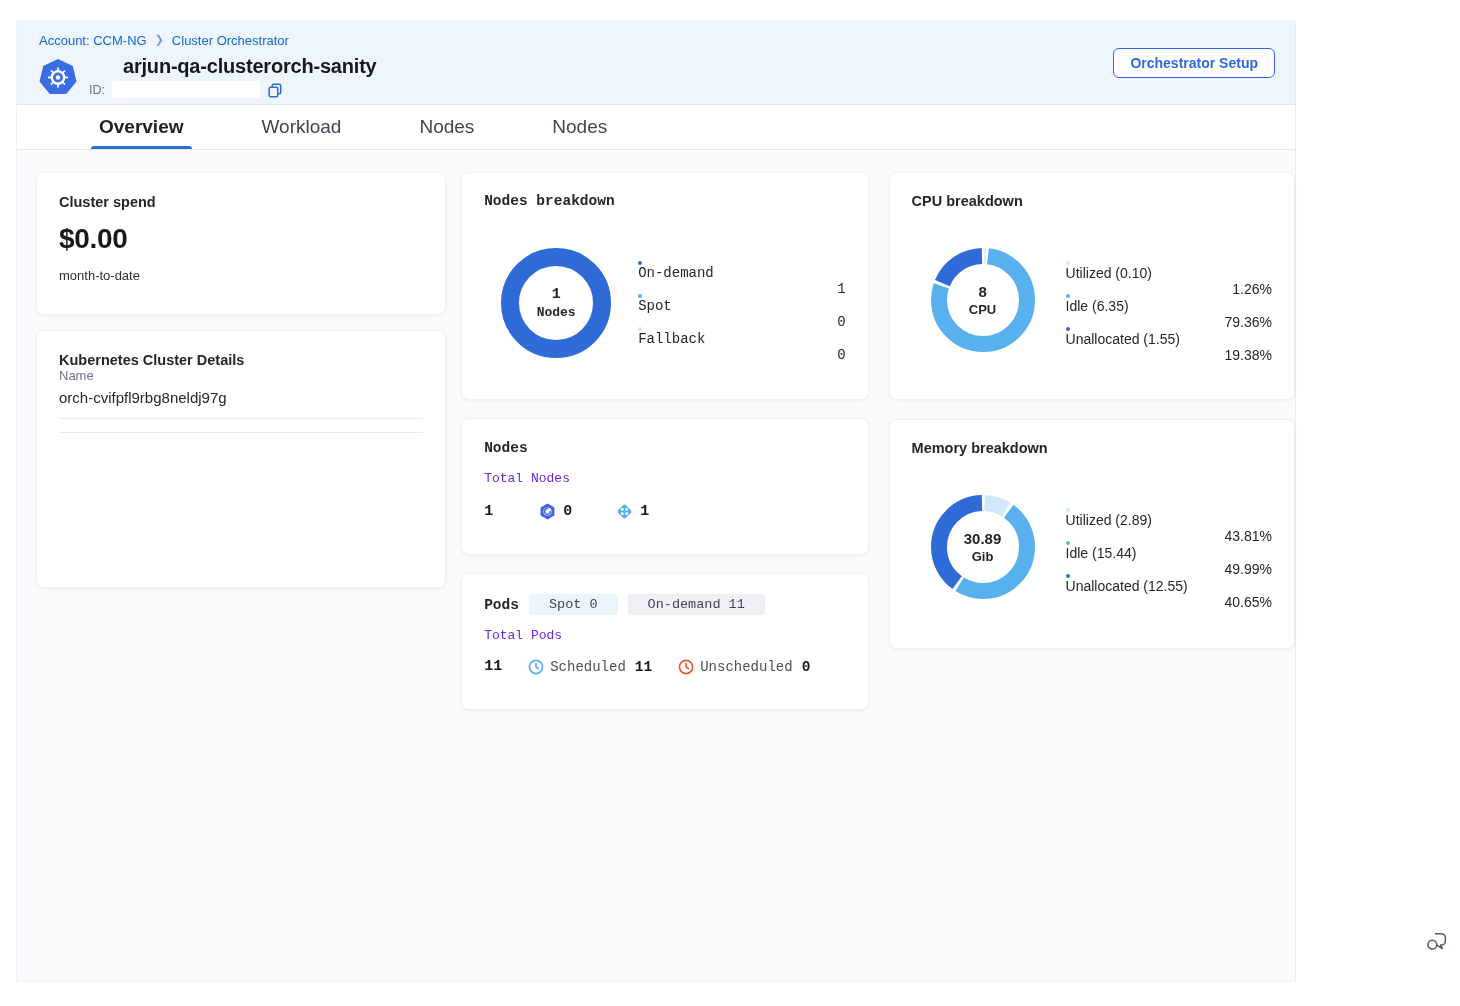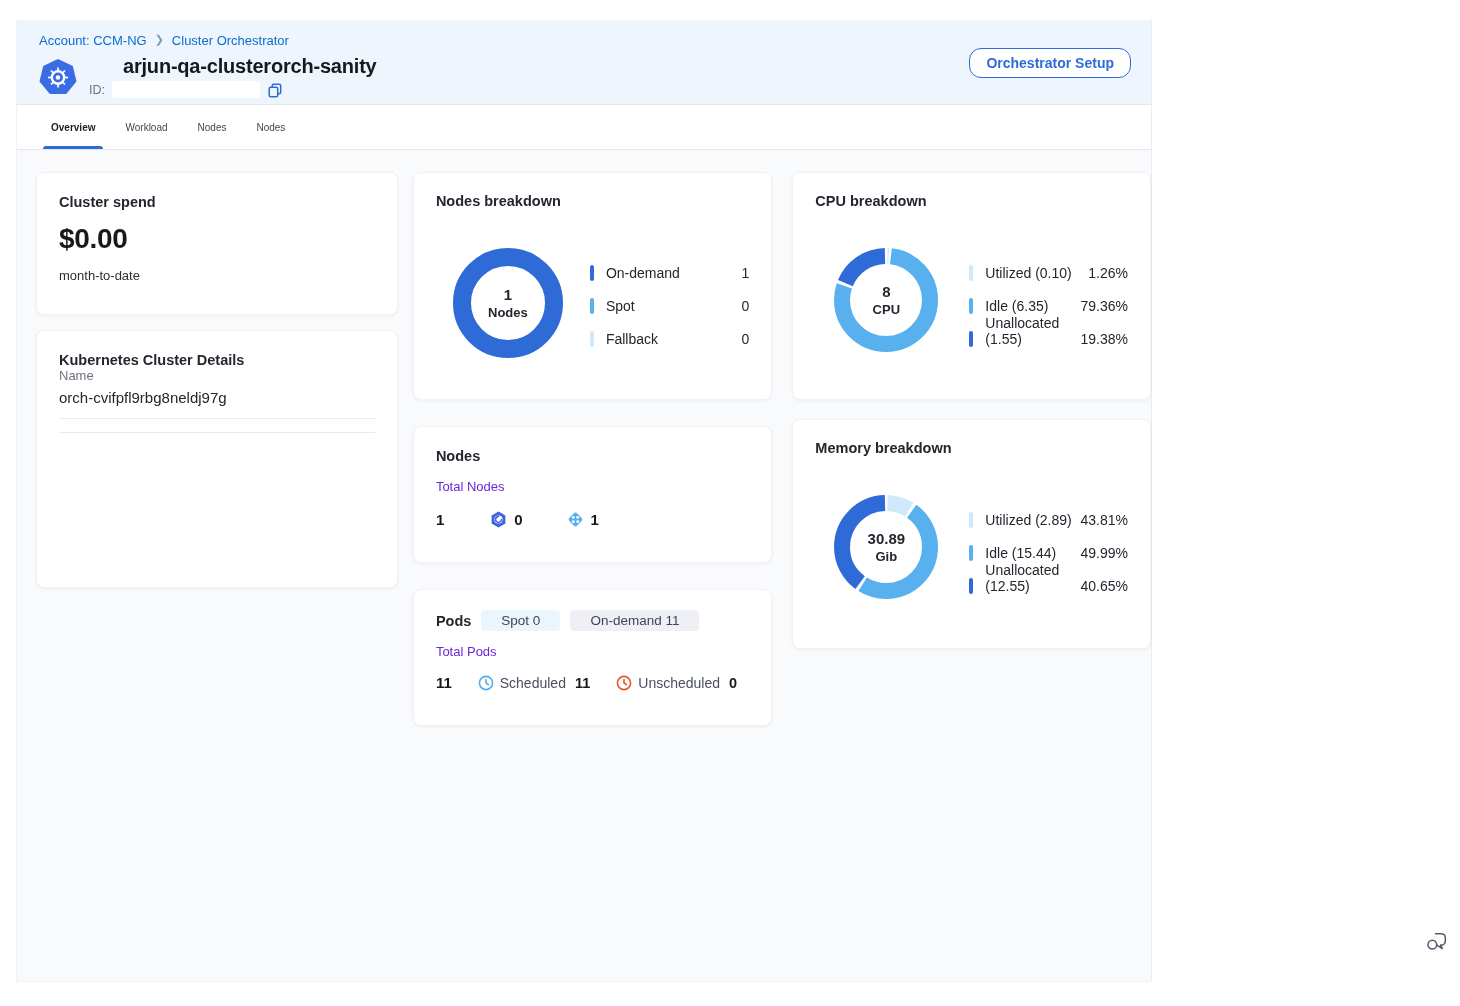--- a/index.html
+++ b/index.html
@@ -5,59 +5,59 @@
   * { box-sizing: border-box; margin: 0; padding: 0; }
   html,body { width:1460px; height:1006px; }
   body {
     font-family: "Liberation Sans", sans-serif;
     background:#ffffff;
     position:relative;
     color:#22272e;
     -webkit-font-smoothing:antialiased;
   }
   .panel{
-    position:absolute; left:16px; top:20px; width:1136px; height:962px;
+    position:absolute; left:16px; top:20px; width:1280px; height:962px;
     border-left:1px solid #eef1f5; border-right:1px solid #e9edf2; border-bottom:1px solid #eef1f5;
     background:#f9fafc;
   }
   
   .page-header{ background:#eef5fd; height:84px; padding:13px 20px 0 22px; }
   .breadcrumb{ font-size:13px; display:flex; align-items:center; gap:8px; }
   .breadcrumb a{ color:#0b6dd0; text-decoration:none; cursor:pointer; }
   .crumb-sep{ color:#7d9ac0; font-size:11px; transform:translateY(-1px); }
   .title-block{ display:flex; align-items:center; gap:12px; margin-top:7px; }
   .k8s-icon{ width:38px; height:38px; flex:0 0 38px; }
   .title-col{ display:flex; flex-direction:column; }
   .page-title{ font-size:20px; font-weight:700; color:#17191d; letter-spacing:-0.2px; line-height:23px;margin-left:34px;}
   .id-row{ display:flex; align-items:center; gap:7px; margin-top:3px; }
   .id-label{ font-size:12.5px; color:#6b7482; }
   .id-box{ width:148px; height:17px; background:#ffffff; border-radius:3px; }
   .copy-icon{ width:16px; height:16px; cursor:pointer; }
   .setup-btn{
     position:absolute; top:28px; right:20px;
     background:#ffffff; color:#2e6bd6; border:1.5px solid #2e6bd6;
     font-size:14px; font-weight:700; font-family:inherit;
-    border-radius:12px; padding:6px 16px; cursor:pointer;
+    border-radius:6px; padding:6px 16px; cursor:pointer;
   }
   
   .tab-bar{
     background:#ffffff; height:46px; border-top:1px solid #e2e6eb; border-bottom:1px solid #e2e6eb;
     display:flex; align-items:stretch; padding-left:34px; gap:30px;
   }
-  .tab{ display:flex; align-items:center; font-size:10px; color:#3f4653; position:relative; cursor:pointer; }
+  .tab{ display:flex; align-items:center; font-size:19px; color:#3f4653; position:relative; cursor:pointer;margin-left:48px; }
   .tab.active{ font-weight:700; color:#1c1f24; }
   .tab.active::after{
     content:""; position:absolute; left:-8px; right:-8px; bottom:0; height:3px;
     background:#2e6bd6; border-radius:3px 3px 0 0;
   }
   
   .content{ padding:22px 0 0 19px; display:flex; }
   .col{ display:flex; flex-direction:column; }
   .col1{ width:445px; gap:15px; }
-  .col2{ width:442px; gap:26px; margin-left:15px; }
+  .col2{ width:442px; gap:18px; margin-left:15px;font-family:Liberation Mono, monospace; }
   .col3{ width:441px; gap:19px; margin-left:20px; }
   .card{
     background:#ffffff; border:1px solid #f0f2f5; border-radius:8px;
     box-shadow:0 1px 3px rgba(25,35,55,.06);
   }
   .card-title{ font-size:14.5px; font-weight:700; color:#22272e; }
   
   .card-spend{ height:143px; padding:21px 22px; }
   .spend-amount{ font-size:28px; font-weight:700; color:#17191d; margin-top:13px; letter-spacing:-0.3px; }
   .spend-period{ font-size:13px; color:#2a2f36; margin-top:13px; }
@@ -73,21 +73,21 @@
   .h228{ height:228px; } .h230{ height:230px; }
   .donut{ position:absolute; left:39px; top:75px; }
   .donut.small{ left:41px; }
   .donut-center{
     position:absolute; inset:0; display:flex; flex-direction:column;
     align-items:center; justify-content:center; text-align:center;
   }
   .donut-center .val{ font-size:15px; font-weight:700; color:#22272e; }
   .donut-center .lab{ font-size:13px; font-weight:700; color:#22272e; margin-top:2px; }
   .legend{ position:absolute; left:176px; right:22px; top:88px; display:flex; flex-direction:column; gap:13px; }
-  .legend-row{ display:flex; align-items:flex-end; height:20px; }
+  .legend-row{ display:flex; align-items:flex-start; height:20px;flex-direction:column; }
   .legend-marker{ width:4px; height:16px; border-radius:2px; margin-right:12px; flex:0 0 4px; }
   .legend-label{ font-size:14px; color:#22272e; }
   .legend-value{ margin-left:auto; font-size:14px; color:#22272e; }
   
   .card-nodes{ height:137px; padding:21px 22px; }
   .sub-label{ font-size:13px; color:#6d28d9; margin-top:15px; }
   .nodes-row{ display:flex; align-items:center; margin-top:17px; }
   .big-count{ font-size:15px; font-weight:700; color:#17191d; }
   .node-group{ display:flex; align-items:center; gap:7px; }
   .node-group.g1{ margin-left:46px; } .node-group.g2{ margin-left:44px; }

